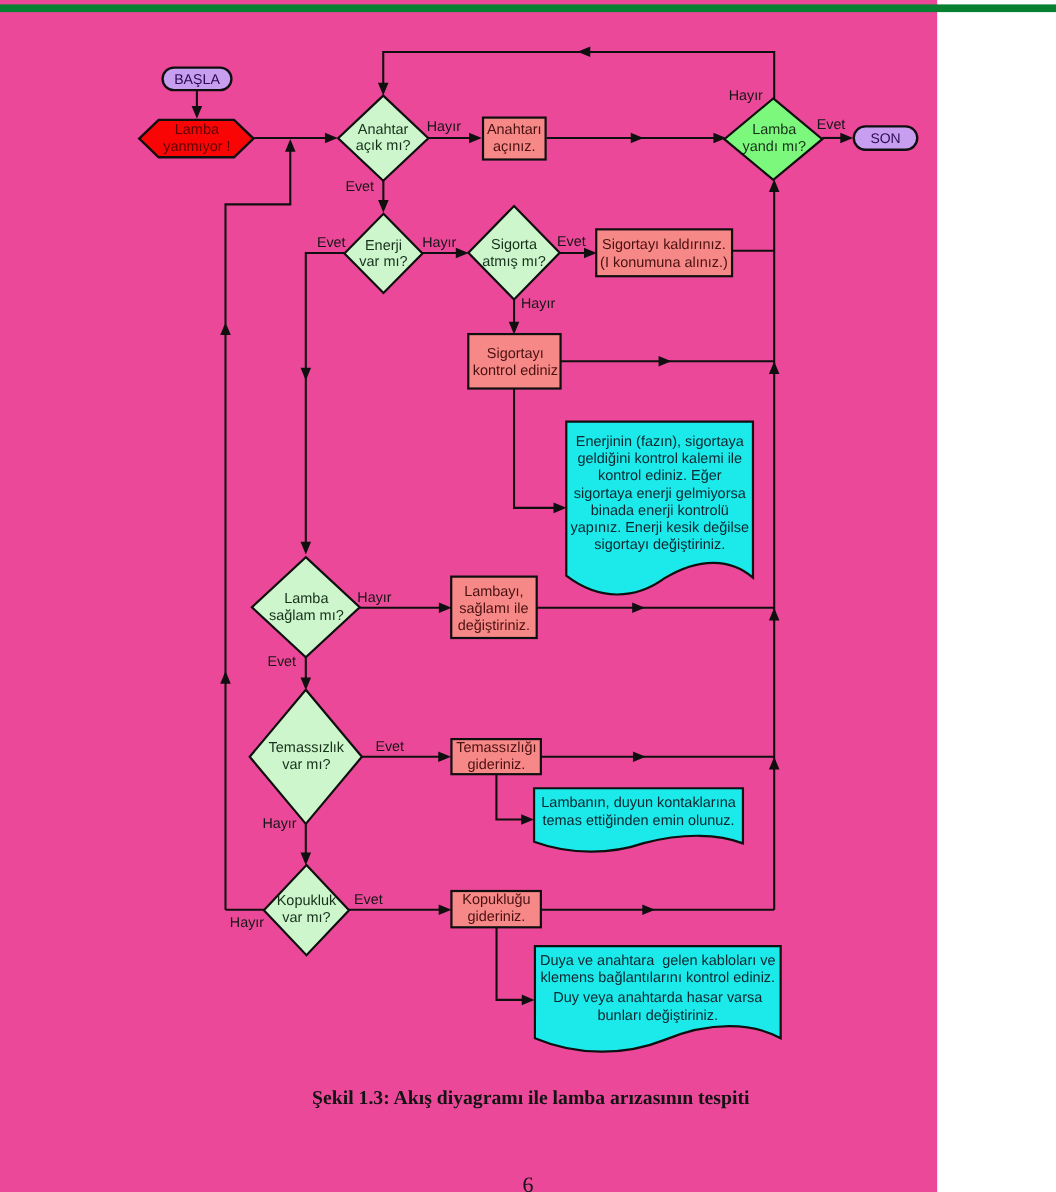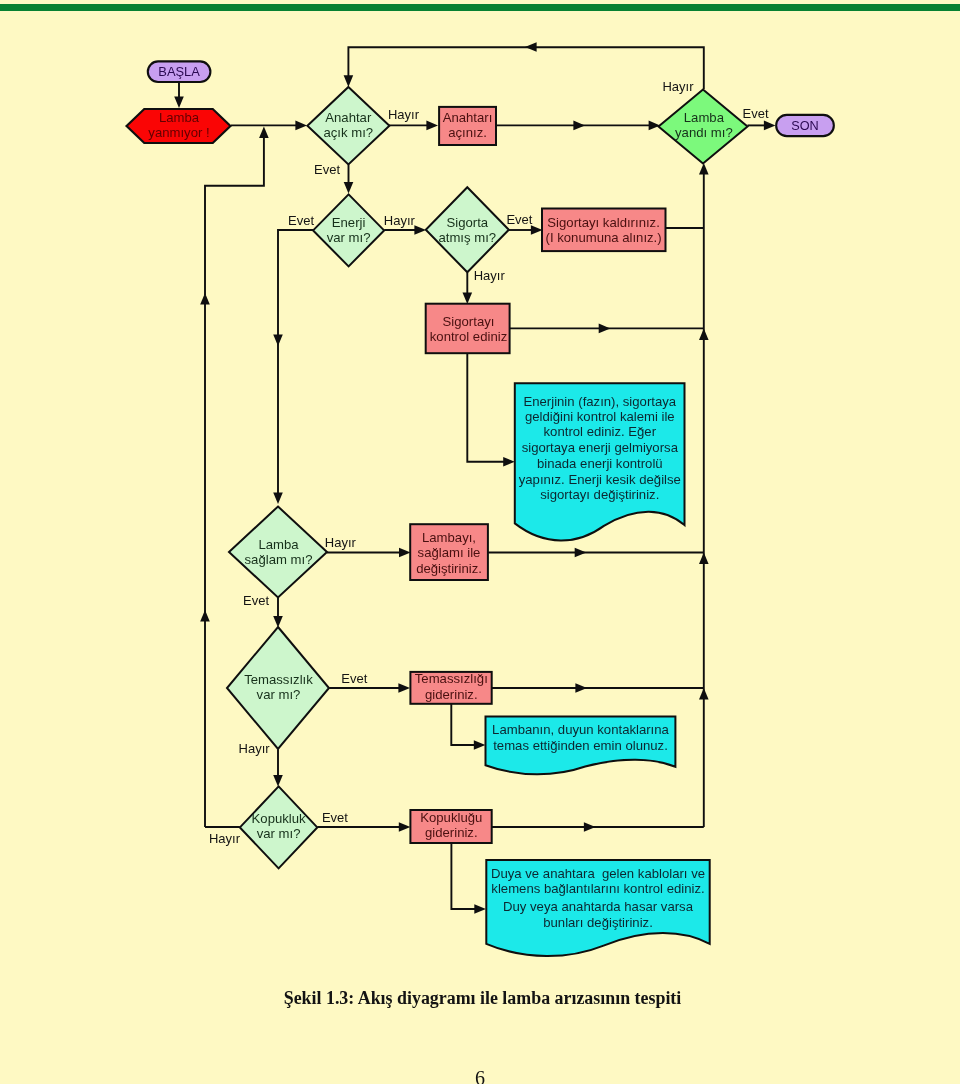--- a/index.html
+++ b/index.html
@@ -1,18 +1,18 @@
 <!DOCTYPE html>
 <html><head>
 <meta charset="utf-8">
 <title>flowchart</title>
 <style>
   html,body{margin:0;padding:0;background:#fff;}
   body{width:960px;height:1084px;font-family:"Liberation Sans",sans-serif;overflow:hidden;}
-  #page{position:relative;width:960px;height:1084px;background:#fef9c3;}
+  #page{position:relative;width:852px;height:1084px;background:#ec4899;}
   .topbar{position:absolute;left:0;top:4px;width:960px;height:7px;background:#078131;}
   svg#chart{position:absolute;left:0;top:0;display:block;}
   svg#chart text{font-family:"Liberation Sans",sans-serif;filter:opacity(100%);}
   .cap{position:absolute;left:0;width:960px;text-align:left;font-family:"Liberation Serif",serif;font-weight:bold;font-size:17.9px;color:#131313;white-space:nowrap;filter:opacity(100%);}
   .pgnum{position:absolute;left:0;width:960px;text-align:left;font-family:"Liberation Serif",serif;font-size:20px;color:#131313;white-space:nowrap;filter:opacity(100%);}
 </style>
 </head>
 <body>
 
 <div id="page">

